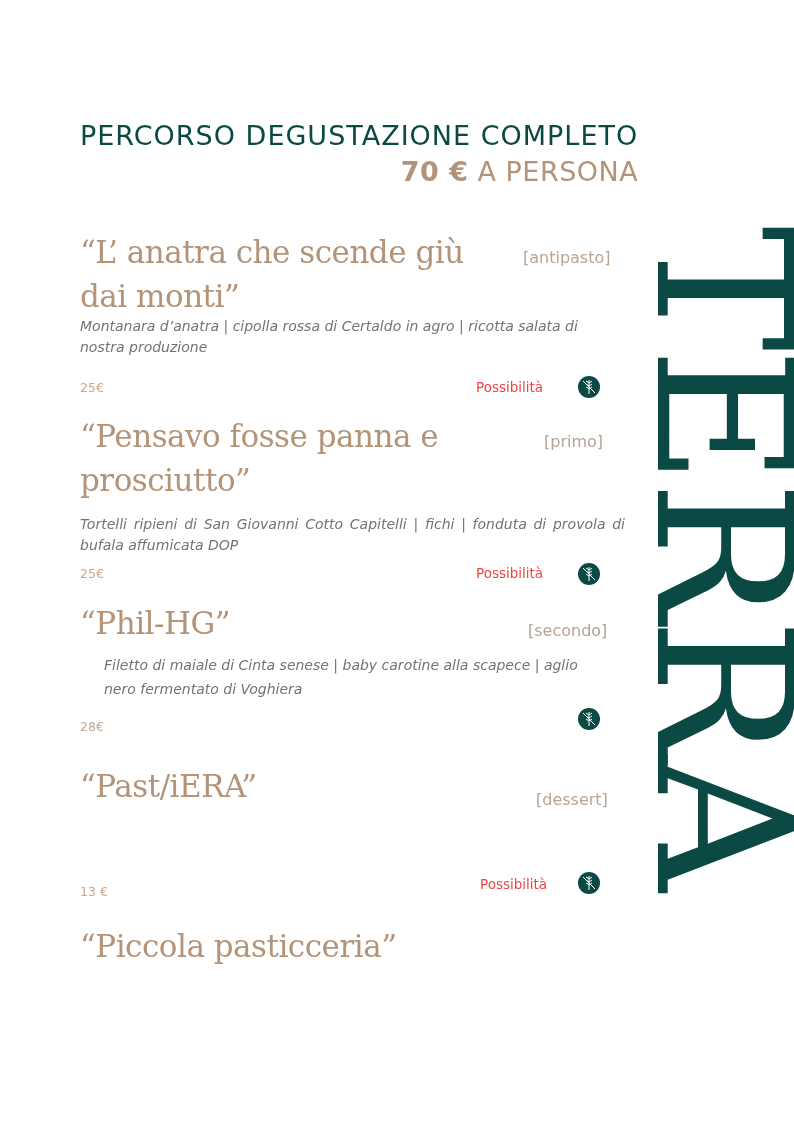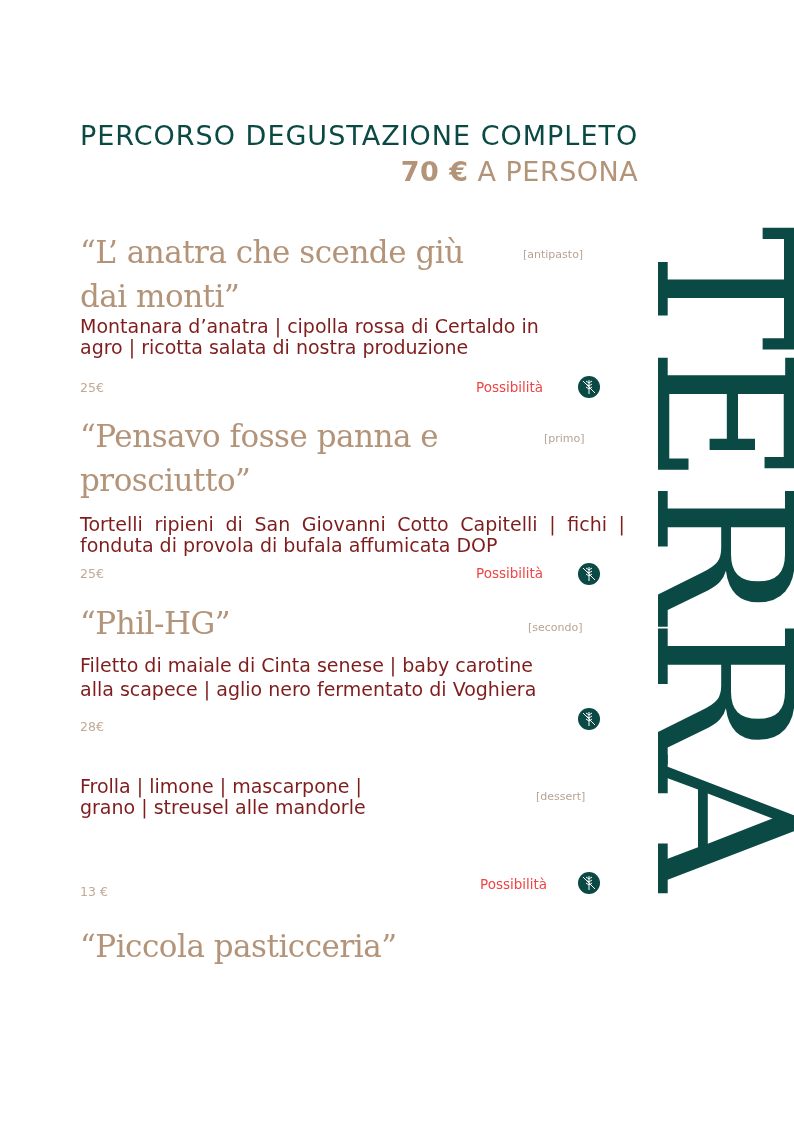--- a/index.html
+++ b/index.html
@@ -49,29 +49,30 @@
       font-family: "DejaVu Serif", serif;
       font-size: 31px;
       color: #b39479;
       line-height: 44px;
       letter-spacing: -0.5px;
       width: 420px;
     }
     .dish-category {
       position: absolute;
       font-family: "DejaVu Sans", sans-serif;
-      font-size: 11px;
+      font-size: 16px;
       color: #b8a394;
       white-space: nowrap;
     }
     .dish-desc {
       font-family: "DejaVu Sans", sans-serif;
-      font-size: 19px;
-      color: #7f1d1d;
+      font-size: 14px;
+      color: #737373;
       line-height: 21px;
+      font-style: italic;
     }
     .dish-desc.justify {
       text-align: justify;
       text-align-last: left;
       width: 545px;
     }
     .price-row {
       position: absolute;
       left: 0;
       width: 545px;
@@ -163,38 +164,38 @@
             <line x1="5" y1="5" x2="17" y2="17"></line>
           </g>
         </svg>
     </span>
   </div>
 </div>
 
 <div class="dish" style="top:601px;">
   <div class="dish-name">“Phil-HG”</div>
   <div class="dish-category" style="left:448px; top:20px;text-align:right;">[secondo]</div>
-  <div class="dish-desc" style="margin-top:8px; width:490px; line-height:24px;">Filetto di maiale di Cinta senese | baby carotine alla scapece | aglio nero fermentato di Voghiera</div>
+  <div class="dish-desc" style="margin-top:8px; width:490px; line-height:24px;margin-left:24px;">Filetto di maiale di Cinta senese | baby carotine alla scapece | aglio nero fermentato di Voghiera</div>
   <div class="price-row" style="top:116px;">
     <span class="price" style="top:2px;">28€</span>
     <span class="gf-icon" style="left:498px; top:-9px;">
       <svg width="22" height="22" viewBox="0 0 22 22">
           <g stroke="#ffffff" stroke-width="1" fill="none">
             <line x1="11" y1="4" x2="11" y2="18"></line>
             <path d="M11 7 L8 5 M11 7 L14 5 M11 10 L8 8 M11 10 L14 8 M11 13 L8 11 M11 13 L14 11"></path>
             <line x1="5" y1="5" x2="17" y2="17"></line>
           </g>
         </svg>
     </span>
   </div>
 </div>
 
 <div class="dish" style="top:764px;">
+  <div class="dish-name">“Past/iERA”</div>
   <div class="dish-category" style="left:456px; top:26px;">[dessert]</div>
-  <div class="dish-desc" style="margin-top:12px; width:340px;">Frolla | limone | mascarpone | grano | streusel alle mandorle</div>
   <div class="price-row" style="top:118px;">
     <span class="price" style="top:2px;">13 €</span>
     <span class="possibility" style="left:400px; top:-6px;">Possibilità</span>
     <span class="gf-icon" style="left:498px; top:-10px;">
       <svg width="22" height="22" viewBox="0 0 22 22">
           <g stroke="#ffffff" stroke-width="1" fill="none">
             <line x1="11" y1="4" x2="11" y2="18"></line>
             <path d="M11 7 L8 5 M11 7 L14 5 M11 10 L8 8 M11 10 L14 8 M11 13 L8 11 M11 13 L14 11"></path>
             <line x1="5" y1="5" x2="17" y2="17"></line>
           </g>

